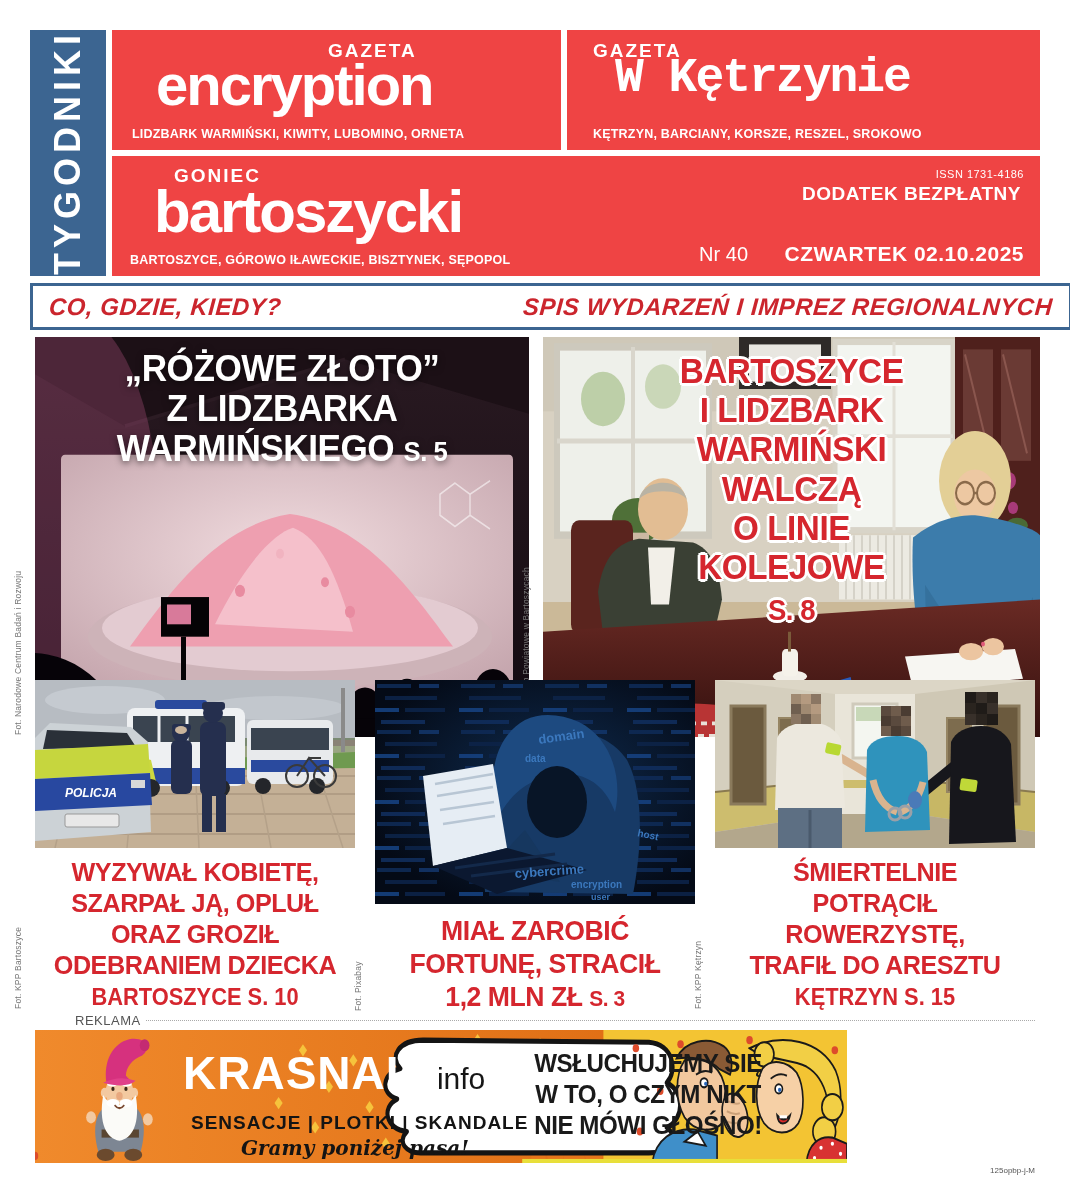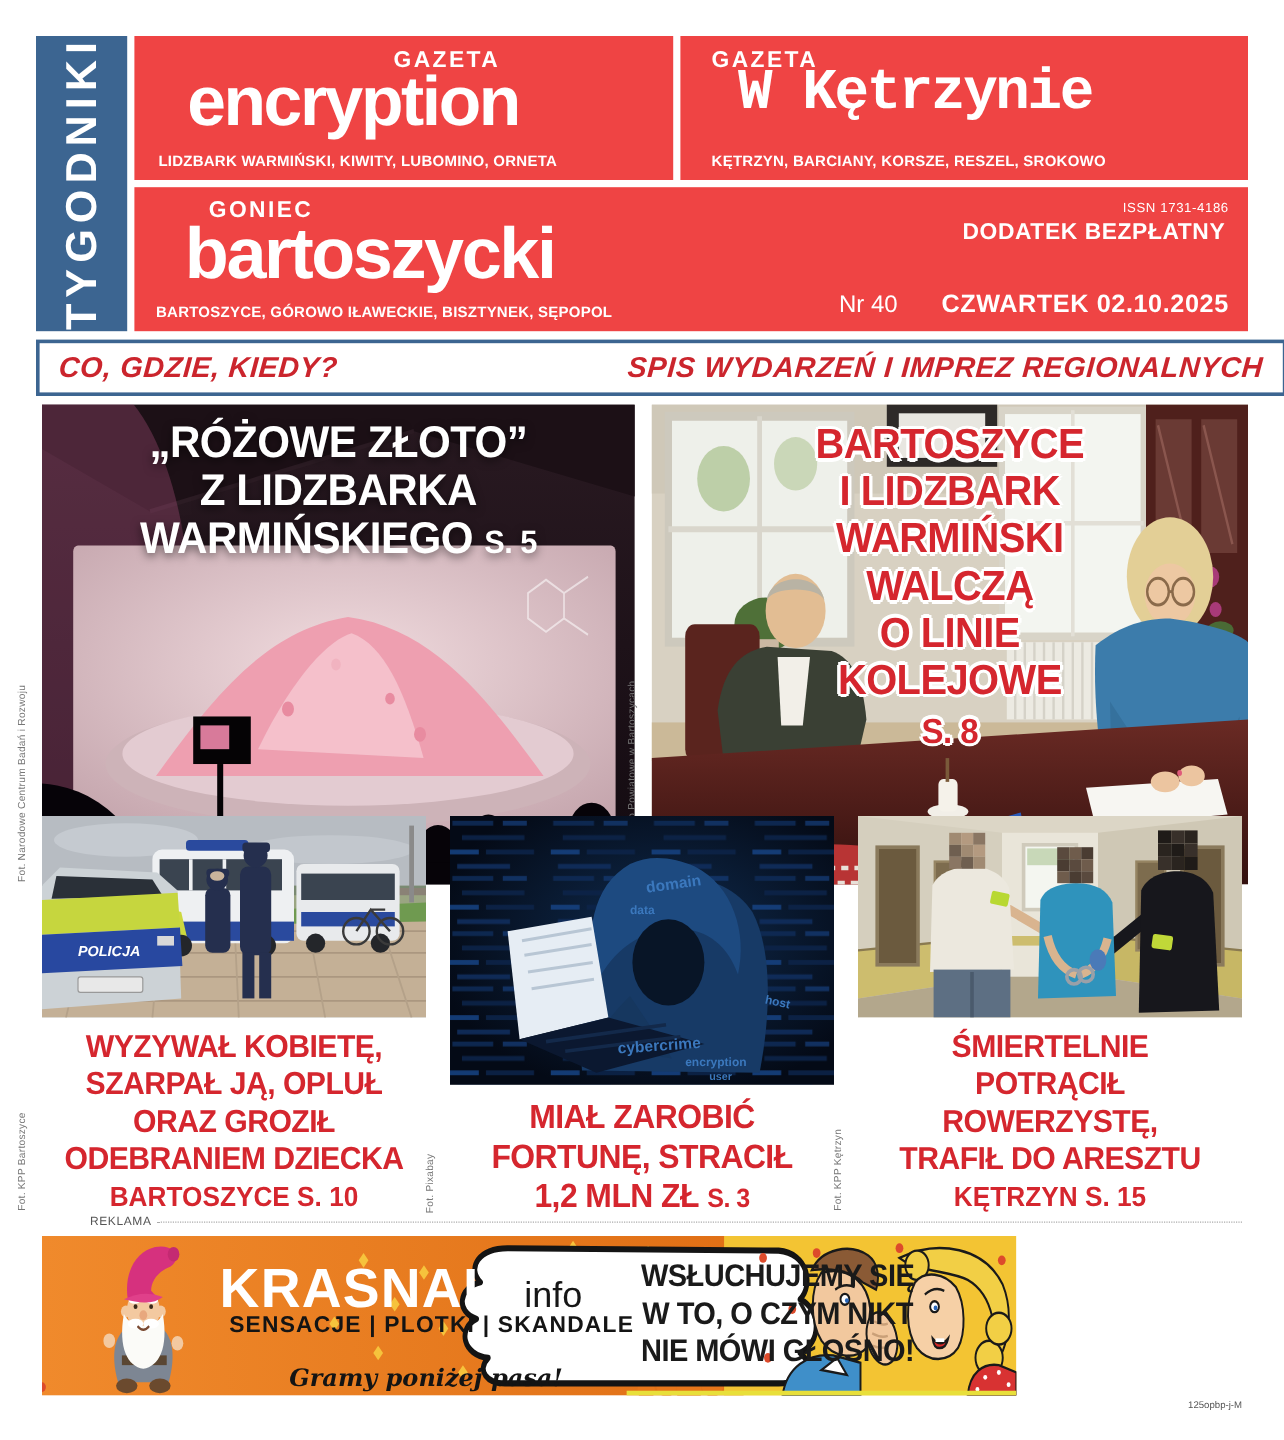--- a/index.html
+++ b/index.html
@@ -66,29 +66,29 @@
   .b3{left:715px;}
   .b-head{margin-top:9px;text-align:center;color:#d5262e;font-weight:700;font-size:26.5px;
         line-height:1.17;letter-spacing:-.5px;transform:scaleX(.95);}
   .b2 .b-head{font-size:28px;margin-top:11px;}
   .b-ref{display:inline;font-size:22px;}
   .b-src{text-align:center;color:#d5262e;font-weight:700;font-size:23px;margin-top:3px;
         transform:scaleX(.95);}
 
   
   .reklama-row{position:absolute;left:35px;top:1013px;width:1000px;display:flex;align-items:center;}
-  .reklama-label{font-size:10px;color:#555;letter-spacing:.5px;padding-left:40px;}
+  .reklama-label{font-size:13px;color:#555;letter-spacing:.5px;padding-left:40px;}
   .reklama-rule{flex:1;border-top:1px dotted #aaa;margin-left:5px;height:0;}
   .ad{position:absolute;left:35px;top:1030px;width:812px;height:133px;}
   .ad svg{position:absolute;inset:0;width:100%;height:100%;}
   .ad-brand{position:absolute;left:148px;top:16px;display:flex;align-items:baseline;color:#fff;}
   .ad-brand .b{font-size:46px;font-weight:700;letter-spacing:1px;}
   .ad-dot{width:15px;height:15px;border-radius:50%;background:#fff;margin:0 3px 4px 4px;align-self:flex-end;}
   .ad-brand .t{font-size:30px;font-weight:400;color:#161616;}
-  .ad-tagline{position:absolute;left:156px;top:64px;color:#141414;font-weight:700;font-size:19px;
+  .ad-tagline{position:absolute;left:156px;top:82px;color:#141414;font-weight:700;font-size:19px;
         letter-spacing:1px;}
   .ad-slogan{position:absolute;left:206px;top:106px;color:#141414;font-family:"DejaVu Serif",serif;
         font-style:italic;font-weight:700;font-size:20px;}
   .ad-bubble-text{position:absolute;left:468px;top:18px;width:290px;text-align:center;color:#1a1a1a;
         font-weight:700;font-size:26px;line-height:1.2;letter-spacing:-.5px;transform:scaleX(.93);}
   .print-code{position:absolute;right:35px;top:1166px;font-size:8px;color:#555;}
 </style>
 </head>
 <body>
 

